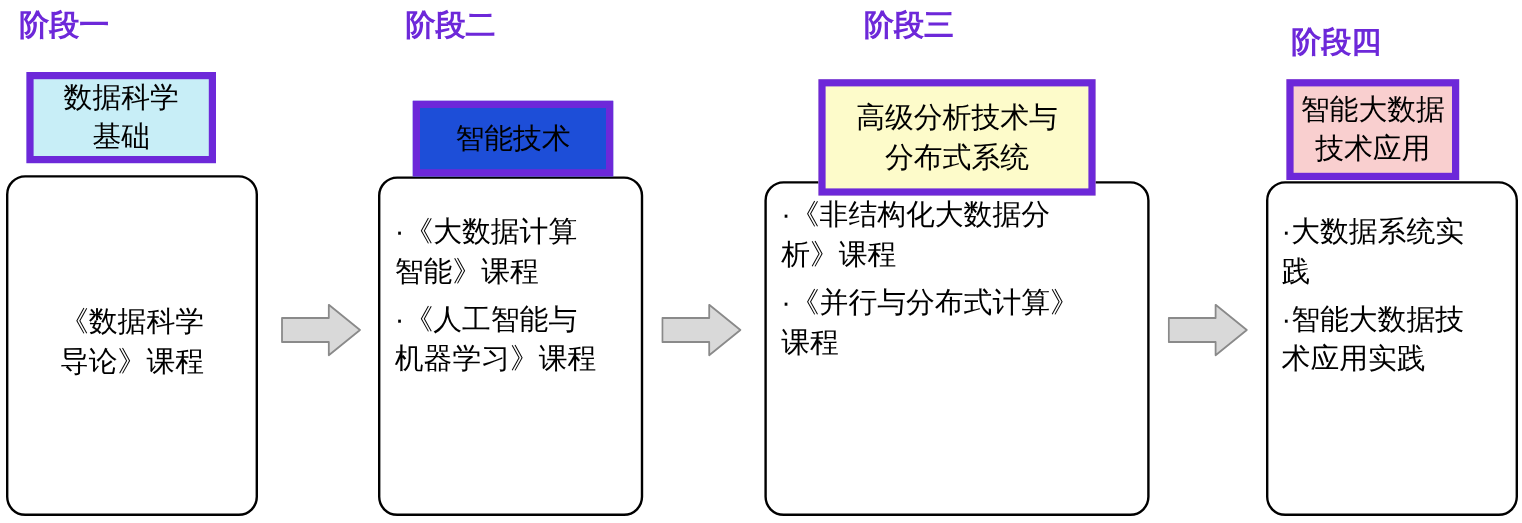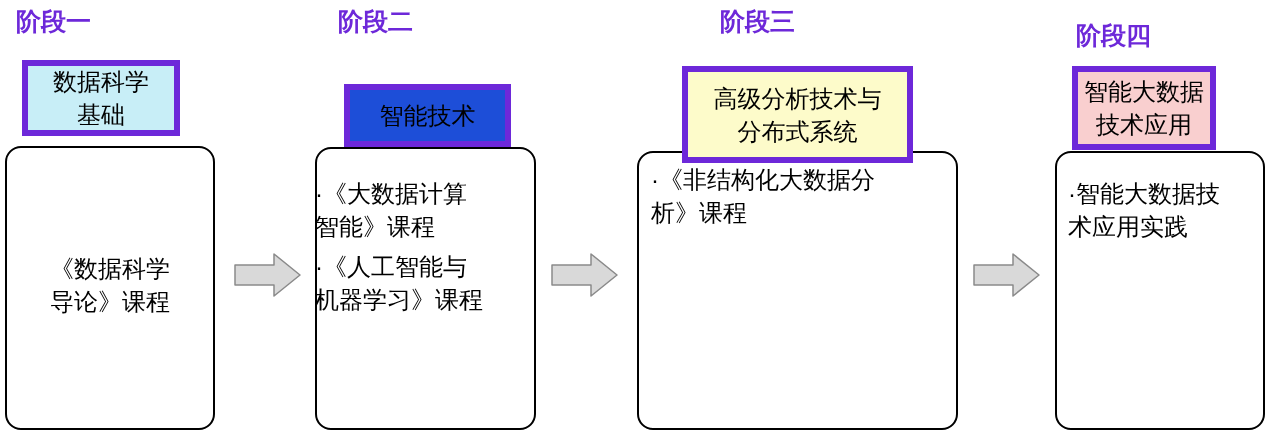--- a/index.html
+++ b/index.html
@@ -90,52 +90,56 @@
 
   <div class="arrow" style="left:234px; top:252px;">
     <svg width="68" height="46" viewBox="0 0 68 46">
       <polygon class="arrow-shape" points="1,13 40,13 40,2 66,23 40,44 40,33 1,33" stroke-width="1.5" stroke-linejoin="round" fill="#d9d9d9" stroke="#8a8a8a"></polygon>
     </svg>
   </div>
 
   <div class="stage-label" style="left:338px; top:6px;">阶段二</div>
   <div class="stage-header" style="left: 344px; top: 84px; width: 167px; height: 63px; background: #1d4ed8;">智能技术</div>
   <div class="stage-container" style="left:315px; top:147px; width:221px; height:283px;"></div>
-  <div class="stage-body" style="left:315px; top:147px; width:210px; height:283px; padding:30px 8px 0 0;">
+  <div class="stage-body" style="left:315px; top:147px; width:210px; height:283px; padding:30px 8px 0 14px;">
       <div class="item">·《大数据计算
 智能》课程</div>
       <div class="item">·《人工智能与
 机器学习》课程</div>
       <div class="item spacer"></div>
     </div>
 
   <div class="arrow" style="left:551px; top:252px;">
     <svg width="68" height="46" viewBox="0 0 68 46">
       <polygon class="arrow-shape" points="1,13 40,13 40,2 66,23 40,44 40,33 1,33" stroke-width="1.5" stroke-linejoin="round" fill="#d9d9d9" stroke="#8a8a8a"></polygon>
     </svg>
   </div>
 
   <div class="stage-label" style="left:680px; top:6px;margin-left:40px;">阶段三</div>
   <div class="stage-header" style="left: 682px; top: 66px; width: 231px; height: 97px; background: rgb(253, 251, 202);">高级分析技术与
 分布式系统</div>
   <div class="stage-container" style="left:637px; top:151px; width:321px; height:279px;"></div>
   <div class="stage-body" style="left:637px; top:151px; width:270px; height:279px; padding:12px 8px 0 14px;">
       <div class="item">·《非结构化大数据分
 析》课程</div>
+      <div class="item">·《并行与分布式计算》
+课程</div>
     </div>
 
   <div class="arrow" style="left:973px; top:252px;">
     <svg width="68" height="46" viewBox="0 0 68 46">
       <polygon class="arrow-shape" points="1,13 40,13 40,2 66,23 40,44 40,33 1,33" stroke-width="1.5" stroke-linejoin="round" fill="#d9d9d9" stroke="#8a8a8a"></polygon>
     </svg>
   </div>
 
   <div class="stage-label" style="left:1076px; top:20px;">阶段四</div>
   <div class="stage-header" style="left: 1072px; top: 66px; width: 144px; height: 84px; background: rgb(249, 207, 207);">智能大数据
 技术应用</div>
   <div class="stage-container" style="left:1055px; top:151px; width:210px; height:279px;"></div>
   <div class="stage-body" style="left:1055px; top:151px; width:210px; height:279px; padding:26px 6px 0 13px;">
+      <div class="item">·大数据系统实
+践</div>
       <div class="item">·智能大数据技
 术应用实践</div>
       <div class="item spacer"></div>
     </div>
 
 </div>
 
 </body></html>

